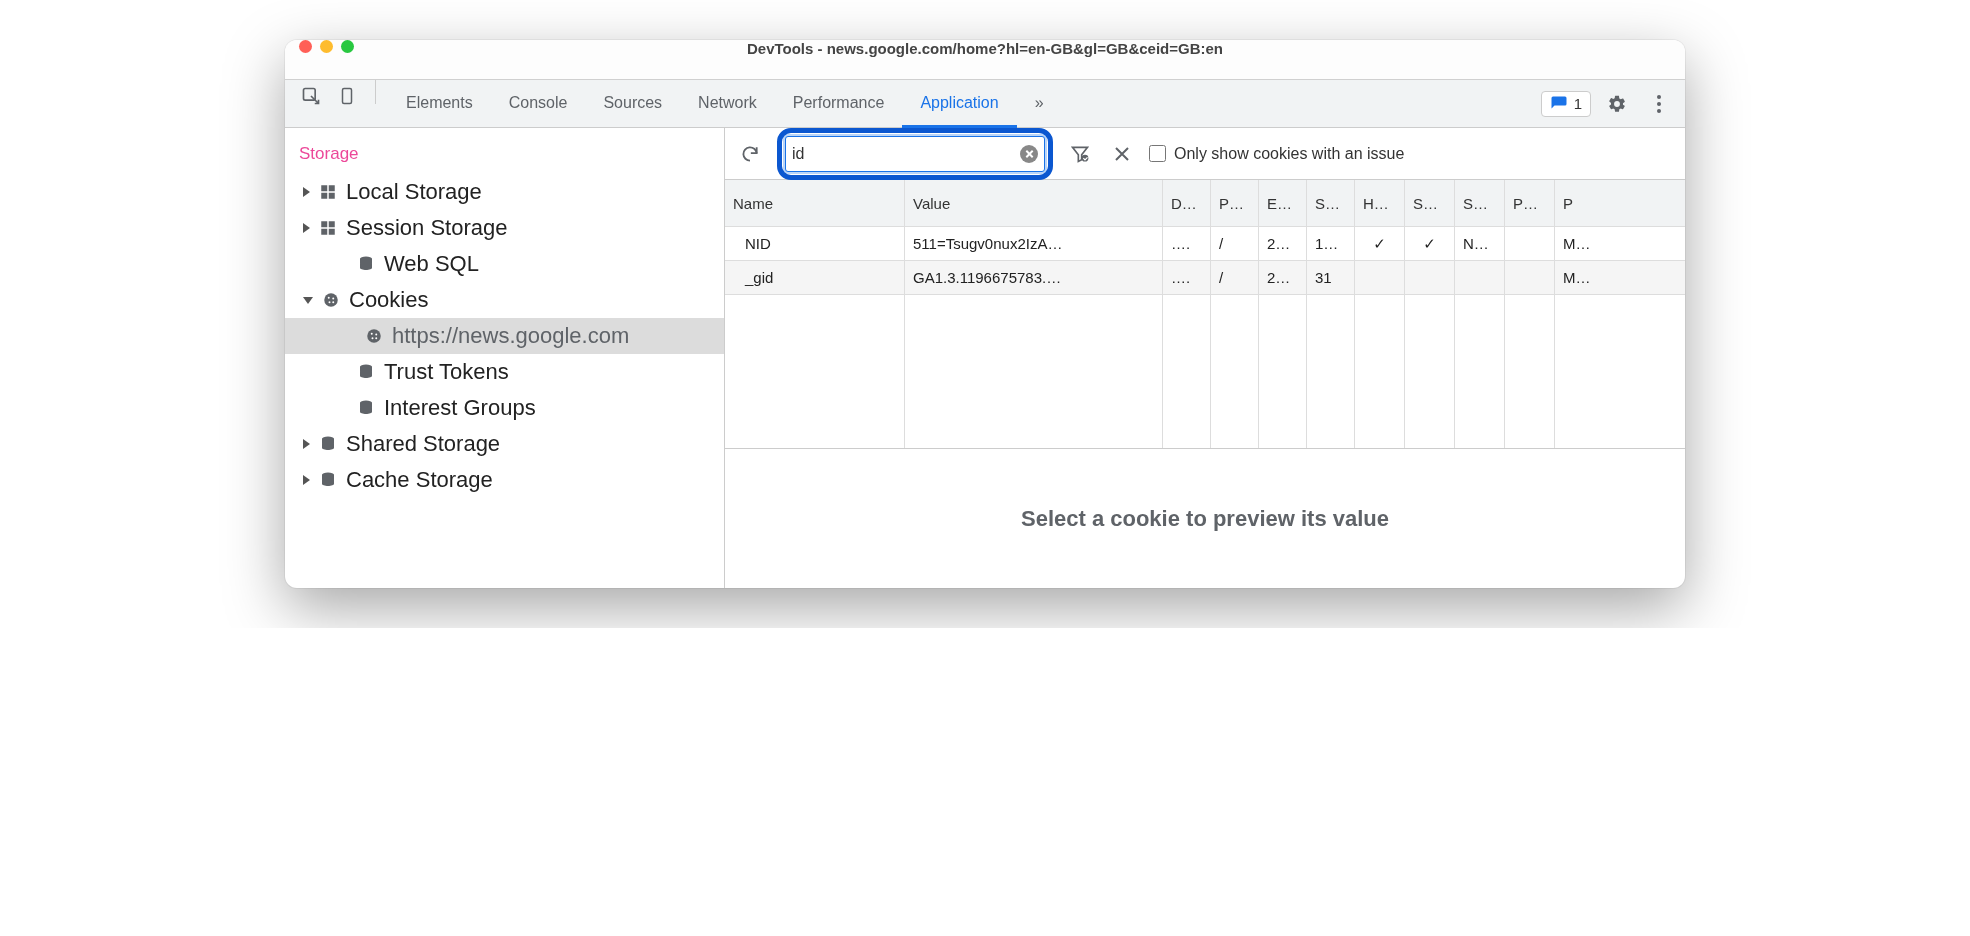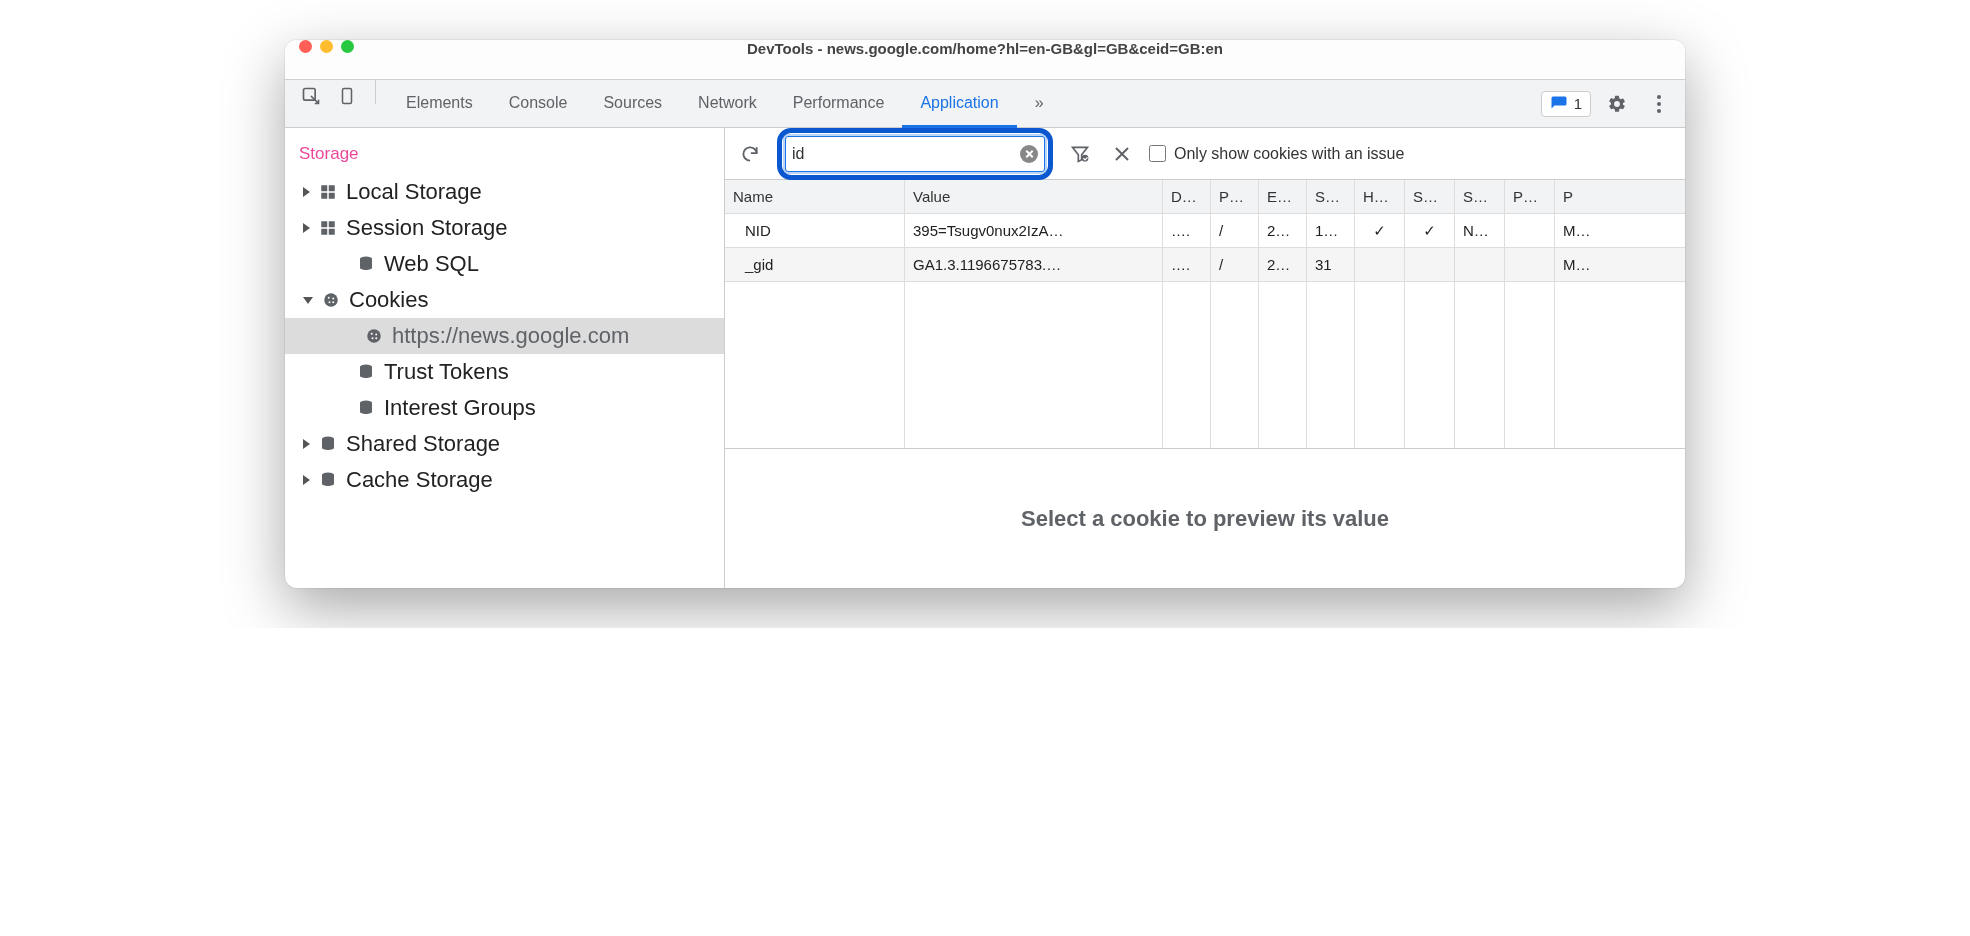--- a/index.html
+++ b/index.html
@@ -139,21 +139,21 @@
 .filter-input .clear { position: relative; }
 .filter-input .clear::before{ transform: rotate(45deg);} .filter-input .clear::after{ transform: rotate(-45deg);}
 .toolbar label { display:flex; align-items:center; gap:8px; font-size:16px; color:#333; }
 .toolbar input[type=checkbox]{ width:17px; height:17px; }
 .table-area { flex: 1; display:flex; flex-direction:column; }
 .thead, .trow {
   display: grid;
   grid-template-columns: 180px 258px 48px 48px 48px 48px 50px 50px 50px 50px 60px;
   border-bottom: 1px solid #ddd;
 }
-.thead { background:#f1f3f4; font-size:15px; color:#333; height:34px; }
+.thead { background:#f1f3f4; font-size:15px; color:#333; height:47px; }
 .thead > div, .trow > div {
   padding: 6px 8px; border-right: 1px solid #ddd;
   white-space: nowrap; overflow:hidden; text-overflow: ellipsis;
   display:flex; align-items:center;
 }
 .thead > div:last-child, .trow > div:last-child { border-right:none; }
 .trow { font-size:15px; color:#222; height:34px; }
 .trow.alt { background:#f5f5f5; }
 .trow .check { justify-content:center; }
 .rows-spacer { flex:1; position:relative; }
@@ -379,21 +379,21 @@
           <div>S…</div>
           <div>H…</div>
           <div>S…</div>
           <div>S…</div>
           <div>P…</div>
           <div>P</div>
         </div>
         <div id="rows">
             <div class="trow">
               <div style="padding-left: 20px;">NID</div>
-              <div>395=Tsugv0nux2IzA…</div>
+              <div>511=Tsugv0nux2IzA…</div>
               <div>….</div>
               <div>/</div>
               <div>2…</div>
               <div>1…</div>
               <div class="check">✓</div>
               <div class="check">✓</div>
               <div>N…</div>
               <div></div>
               <div>M…</div>
             </div>

